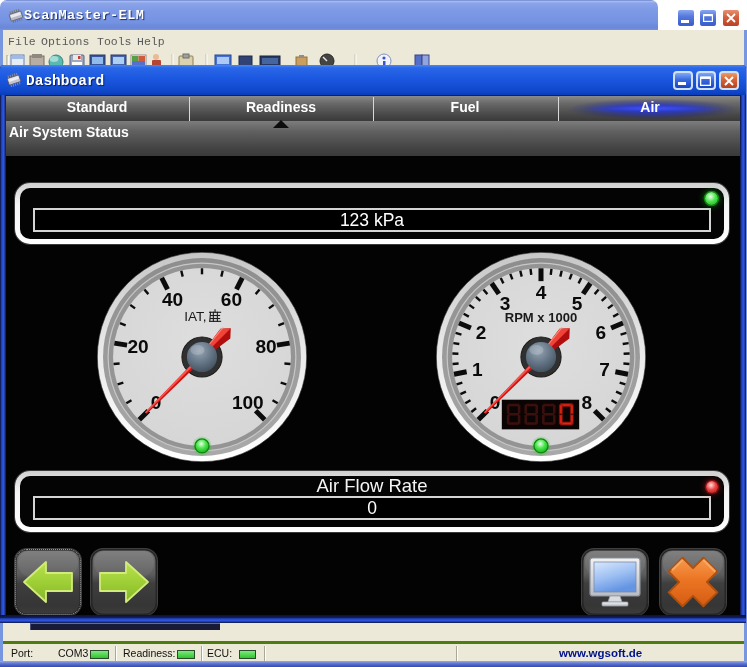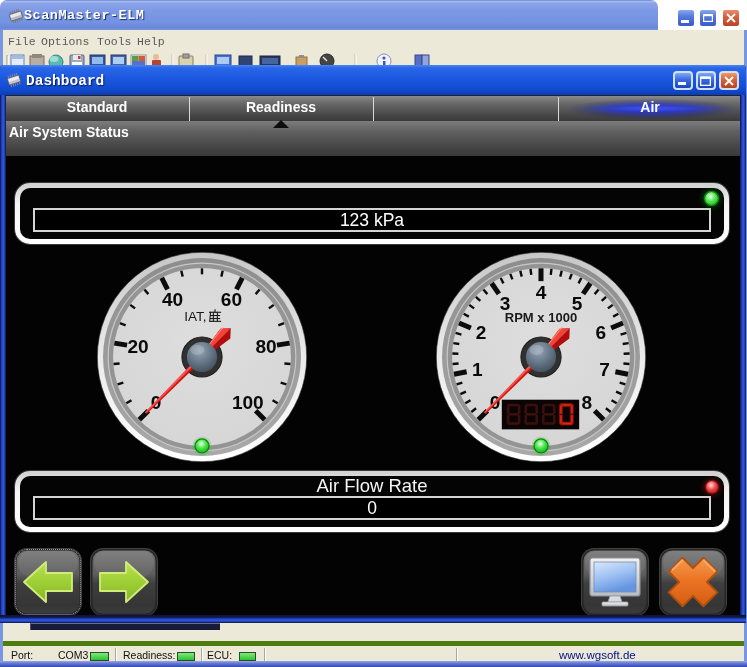--- a/index.html
+++ b/index.html
@@ -23,21 +23,21 @@
 #toolbar { left:3px; top:52px; width:741px; height:14px; background:#ece9d8; }
 
 
 #bl { left:0; top:30px; width:3px; height:631px; background:#7697e0; }
 #br { left:744px; top:30px; width:3px; height:631px; background:#7697e0; }
 #bb { left:0; top:661px; width:747px; height:6px; background:linear-gradient(180deg,#9aa8e0 0%,#5b74d4 45%,#3448ac 100%); }
 #clientbg { left:3px; top:614px; width:741px; height:47px; background:#ece9d8; }
 
 
 #statusbar { left:3px; top:641px; width:741px; height:20px; background:#ece9d8;
-  border-top:5px solid #4d7c0f; font:10.5px "Liberation Sans", sans-serif; color:#111; }
+  border-top:3px solid #4d7c0f; font:10.5px "Liberation Sans", sans-serif; color:#111; }
 .sep { position:absolute; top:2px; width:2px; height:16px;
   border-left:1px solid #aca899; border-right:1px solid #fff; }
 .sled { position:absolute; top:6px; height:9px; background:linear-gradient(180deg,#7dea7d,#2fc42f);
   border:1px solid #2a4a2a; }
 .stxt { position:absolute; top:3px; }
 
 
 #dash { left:0px; top:65px; width:746px; height:558px; background:#000;
   border-radius:4px 4px 0 0; }
 #dtitle { left:0; top:0; width:746px; height:30px; border-radius:4px 4px 0 0; }
@@ -234,20 +234,21 @@
   </div>
   <div class="abs dbtn close" style="left:719px">
     <svg class="glyph" style="left:3px;top:3px" width="10" height="10" viewBox="0 0 10 10">
         <path d="M1 1 L9 9 M9 1 L1 9" stroke="#fff" stroke-width="2"></path>
       </svg>
   </div>
 
   <div class="abs" id="tabbar">
     <div class="tab" style="left:184px">Readiness</div>
     <div class="tab" style="left:0px">Standard</div>
+    <div class="tab" style="left:368px">Fuel</div>
     <div id="airglow"></div>
       <div id="aircore"></div>
     <div class="tab" style="left:553px">Air</div>
     <div class="tabsep" style="left:184px"></div>
     <div class="tabsep" style="left:368px"></div>
     <div class="tabsep" style="left:553px"></div>
     <div id="tabtri"></div>
   </div>
 
   <div class="abs" id="airstrip">
@@ -551,15 +552,15 @@
   <span class="stxt" style="left:55px">COM3</span>
   <span class="sled" style="left:87px;width:19px"></span>
   <div class="sep" style="left:112px"></div>
   <span class="stxt" style="left:120px">Readiness:</span>
   <span class="sled" style="left:174px;width:18px"></span>
   <div class="sep" style="left:198px"></div>
   <span class="stxt" style="left:204px">ECU:</span>
   <span class="sled" style="left:236px;width:17px"></span>
   <div class="sep" style="left:261px"></div>
   <div class="sep" style="left:453px"></div>
-  <span class="stxt" style="left:556px;font-weight:normal;color:#00128a;font-size:11.5px">www.wgsoft.de</span>
+  <span class="stxt" style="left:556px;font-weight:bold;color:#00128a;font-size:11.5px">www.wgsoft.de</span>
 </div>
 <div class="abs" id="bb"></div>
 
 </body></html>

